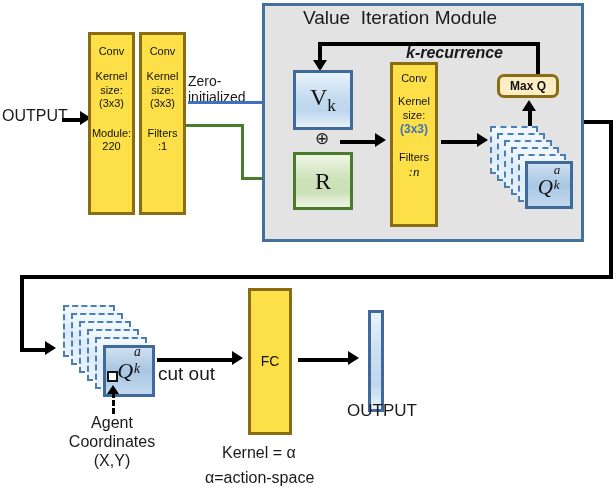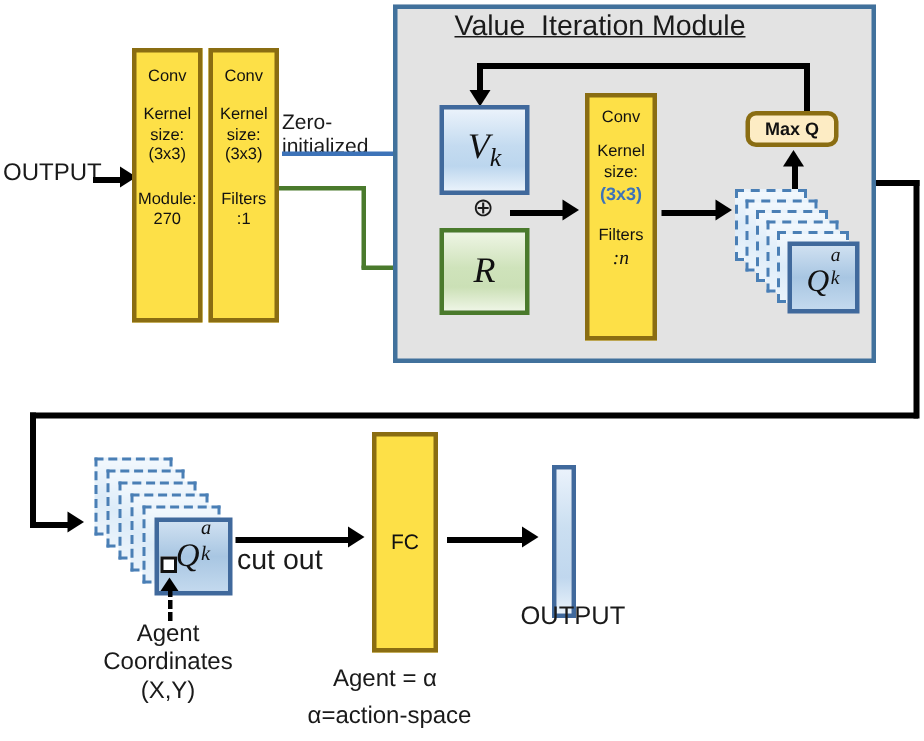--- a/index.html
+++ b/index.html
@@ -66,21 +66,20 @@
   .sq-blue {
     background: linear-gradient(180deg,#eaf2fb 0%, #c4dbf0 45%, #bcd6ee 70%, #e9f2fb 100%);
     border: 3px solid #40699c;
   }
   .sq-green {
     background: linear-gradient(180deg,#eef5e4 0%, #cfe3bb 45%, #cbe0b6 70%, #eef5e5 100%);
     border: 3px solid #4a7a2c;
   }
   .sq .lbl {
     font-family: "Liberation Serif", serif;
-    font-style: italic;
     color: #111;
   }
 
   
   .maxq {
     position: absolute;
     background: #fdecc4;
     border: 3px solid #8a6d12;
     border-radius: 7px;
     box-sizing: border-box;
@@ -168,21 +167,21 @@
   <div class="txt" style="left:2px; top:108px; font-size:16px;">OUTPUT</div>
   <div class="hline k-black" style="left:62px; top:118px; width:20px; border-top-width:4px;"></div>
   <div class="arrow-r k-black" style="left:80px; top:111px; border-width:7px 0 7px 11px; border-color:transparent transparent transparent #000;"></div>
 
   <div class="convbox" style="left:88px; top:32px; width:47px; height:183px; padding-top:6px; justify-content:flex-start;">
     <div class="line" style="margin-top:4px;">Conv</div>
     <div class="line" style="margin-top:12px;">Kernel
 size:</div>
     <div class="line">(3x3)</div>
     <div class="line" style="margin-top:16px;">Module:</div>
-    <div class="line">270</div>
+    <div class="line">220</div>
   </div>
 
   <div class="convbox" style="left:139px; top:32px; width:47px; height:183px; padding-top:6px; justify-content:flex-start;">
     <div class="line" style="margin-top:4px;">Conv</div>
     <div class="line" style="margin-top:12px;">Kernel
 size:</div>
     <div class="line">(3x3)</div>
     <div class="line" style="margin-top:16px;">Filters</div>
     <div class="line">:1</div>
   </div>
@@ -193,27 +192,28 @@
   <div class="hline k-blue" style="left:188px; top:101px; width:104px; border-top-width:3px;"></div>
   <div class="arrow-r k-blue" style="left:288px; top:96px; border-width:6px 0 6px 10px; border-color:transparent transparent transparent #3d73b8;"></div>
 
   <div class="hline k-green" style="left:186px; top:124px; width:57px; border-top-width:3px;"></div>
   <div class="vline k-green" style="left:241px; top:124px; height:55px; border-left-width:3px;"></div>
   <div class="hline k-green" style="left:241px; top:177px; width:51px; border-top-width:3px;"></div>
   <div class="arrow-r k-green" style="left:288px; top:172px; border-width:6px 0 6px 10px; border-color:transparent transparent transparent #4a7a2c;"></div>
 
   <div class="vim-panel" style="left:262px; top:3px; width:322px; height:239px;"></div>
 
-  <div class="txt" style="left:303px; top:8px; font-size:19px;text-decoration:underline;">Value  Iteration Module</div>
+  <div class="txt" style="left:303px; top:8px; font-size:19px;">Value  Iteration Module</div>
 
   <div class="vline k-black" style="left:536px; top:42px; height:33px; border-left-width:4px;"></div>
   <div class="hline k-black" style="left:318px; top:42px; width:222px; border-top-width:4px;"></div>
   <div class="vline k-black" style="left:318px; top:42px; height:20px; border-left-width:4px;"></div>
   <div class="arrow-d k-black" style="left:313px; top:60px; border-width:11px 7px 0 7px; border-color:#000 transparent transparent transparent;"></div>
 
+  <div class="txt serif-italic" style="left:406px; top:45px; font-size:16px; font-weight:bold; font-family:'Liberation Sans', sans-serif;">k-recurrence</div>
 
   <div class="sq sq-blue" style="left:293px; top:70px; width:60px; height:60px;">
     <span class="lbl" style="font-size:24px;">
       <span>V</span><span class="sub">k</span>
     </span>
   </div>
 
   <div class="txt" style="left:315px; top:130px; font-size:17px;">⊕</div>
 
   <div class="sq sq-green" style="left:293px; top:152px; width:60px; height:58px;">
@@ -284,21 +284,21 @@
 (X,Y)</div>
 
   <div class="hline k-black" style="left:157px; top:358px; width:78px; border-top-width:4px;"></div>
   <div class="arrow-r k-black" style="left:232px; top:351px; border-width:7px 0 7px 11px; border-color:transparent transparent transparent #000;"></div>
   <div class="txt" style="left:158px; top:364px; font-size:19px;">cut out</div>
 
   <div class="convbox" style="left:248px; top:288px; width:44px; height:147px; justify-content:center;">
     <div class="line" style="font-size:14px;text-align:center;">FC</div>
   </div>
 
-  <div class="txt" style="left:222px; top:445px; font-size:16px;">Agent = α</div>
+  <div class="txt" style="left:222px; top:445px; font-size:16px;">Kernel = α</div>
   <div class="txt" style="left:205px; top:470px; font-size:16px;">α=action-space</div>
 
   <div class="hline k-black" style="left:298px; top:358px; width:53px; border-top-width:4px;"></div>
   <div class="arrow-r k-black" style="left:348px; top:351px; border-width:7px 0 7px 11px; border-color:transparent transparent transparent #000;"></div>
 
   <div class="outbar" style="left:368px; top:310px; width:16px; height:102px;"></div>
   <div class="txt" style="left:347px; top:402px; font-size:17px;">OUTPUT</div>
 
 </div>
 

